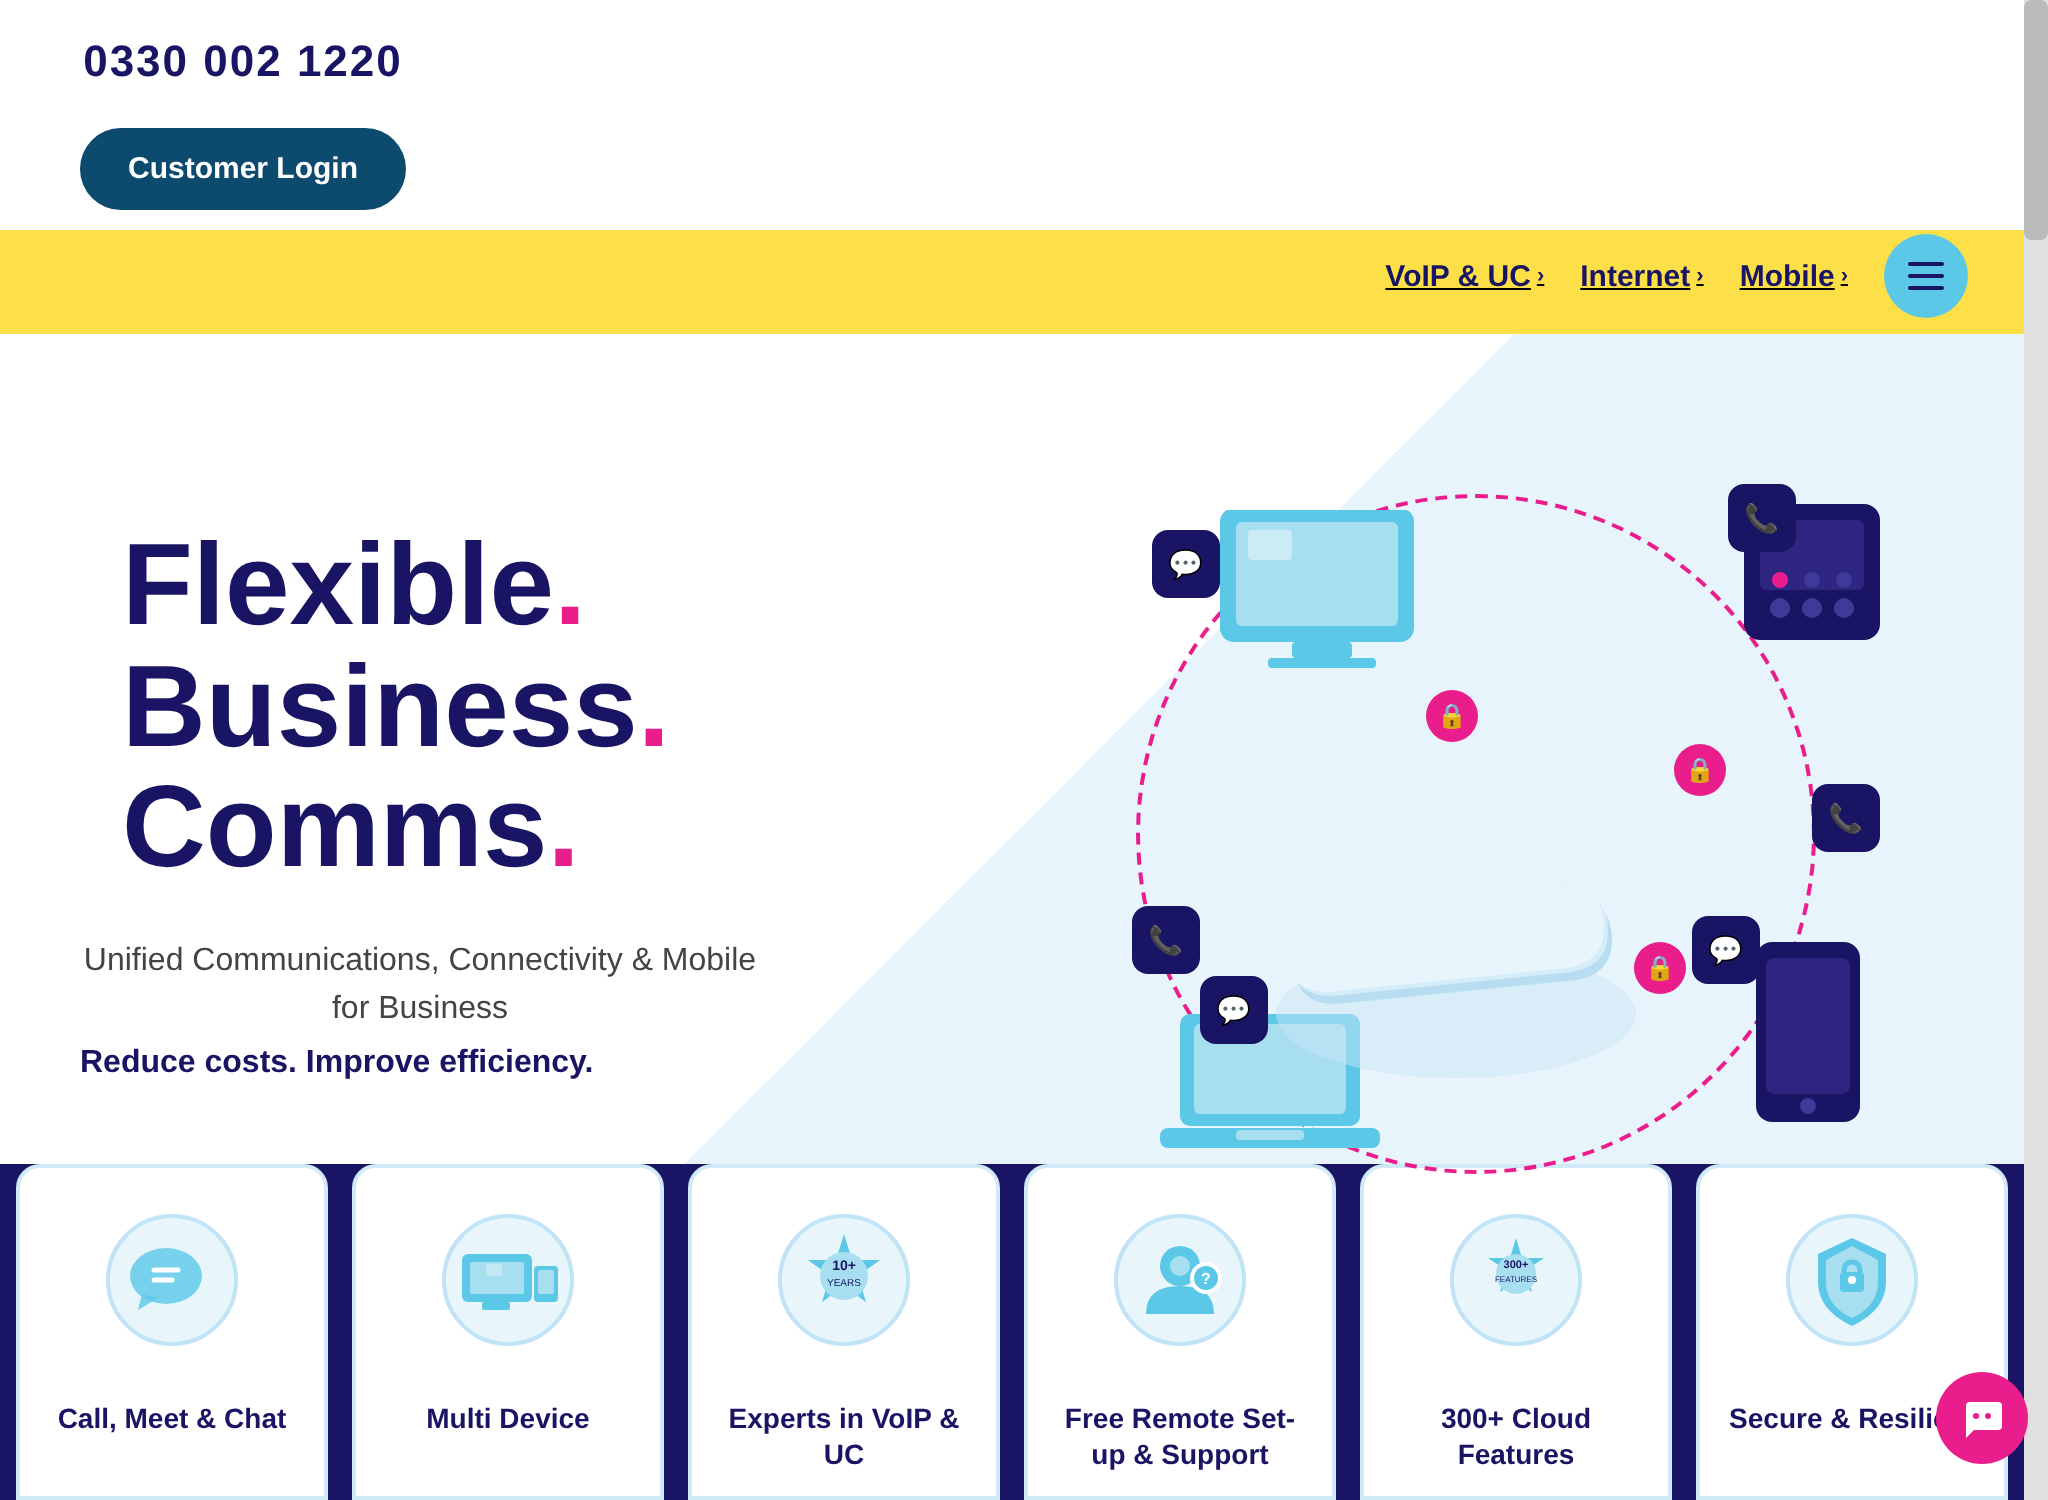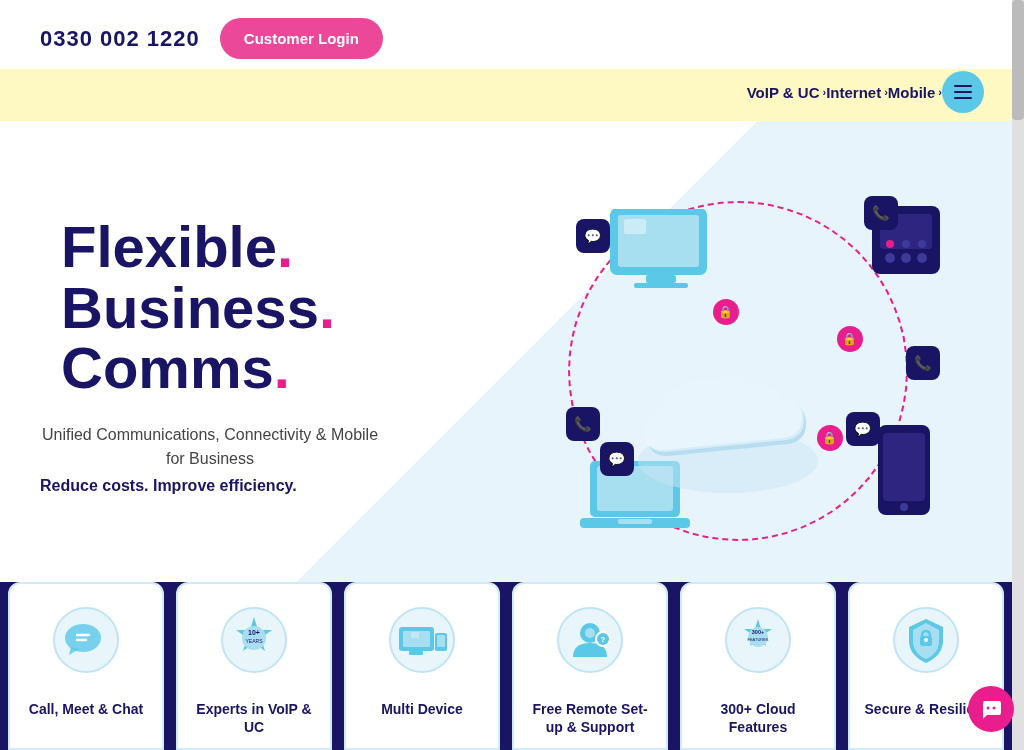--- a/index.html
+++ b/index.html
@@ -32,21 +32,21 @@
       cursor: pointer;
       display: flex;
       align-items: center;
       gap: 3px;
     }
     .nav-item .chevron {
       font-size: 11px;
       color: #1a1464;
     }
     .customer-login-btn {
-      background: #ec4899;
+      background: #0c4a6e;
       color: #fff;
       border: none;
       border-radius: 30px;
       padding: 12px 24px;
       font-size: 15px;
       font-weight: 700;
       cursor: pointer;
       white-space: nowrap;
     }
     .menu-btn {
@@ -233,27 +233,27 @@
       background: #bbb;
       border-radius: 4px;
       position: absolute;
       top: 0;
     }
   </style>
 </head>
 <body>
 
 <div class="header">
-  <div style="display:flex; align-items:center; gap:20px;">
+  <div style="display:flex; align-items:center; gap:20px;flex-direction:column;">
     <div class="phone-number">0330 002 1220</div>
     <button class="customer-login-btn">Customer Login</button>
   </div>
 </div>
 
-<div style="display:flex; justify-content:flex-end; padding: 2px 40px 8px 40px; align-items:center; background:#fef9c3;">
+<div style="display:flex; justify-content:flex-end; padding: 2px 40px 8px 40px; align-items:center; gap:18px; background:#fde047;text-decoration:underline;">
   <div class="nav-item">
     <span>VoIP &amp; UC</span>
     <span class="chevron">›</span>
   </div>
   <div class="nav-item">
     <span>Internet</span>
     <span class="chevron">›</span>
   </div>
   <div class="nav-item">
     <span>Mobile</span>
@@ -351,48 +351,48 @@
         <line x1="26" y1="35" x2="35" y2="35" stroke="white" stroke-width="2.5" stroke-linecap="round"></line>
       </svg>
     </div>
     <div class="card-title">Call, Meet &amp; Chat</div>
   </div>
 
   <div class="card">
     <div class="card-icon-wrap">
       <svg width="70" height="70" viewBox="0 0 70 70">
         <circle cx="35" cy="35" r="32" fill="#e8f6fb" stroke="#c0e4f5" stroke-width="2"></circle>
-        <polygon points="35,12 39,25 53,25 42,33 46,46 35,38 24,46 28,33 17,25 31,25" fill="#5bc8e8"></polygon>
-        <circle cx="35" cy="33" r="12" fill="#a8dff0"></circle>
-        <text x="35" y="30" text-anchor="middle" fill="#1a1464" font-size="7" font-weight="bold">10+</text>
-        <text x="35" y="38" text-anchor="middle" fill="#1a1464" font-size="5">YEARS</text>
-      </svg>
-    </div>
-    <div class="card-title">Experts in VoIP &amp; UC</div>
-  </div>
-
-  <div class="card">
-    <div class="card-icon-wrap">
-      <svg width="70" height="70" viewBox="0 0 70 70">
-        <circle cx="35" cy="35" r="32" fill="#e8f6fb" stroke="#c0e4f5" stroke-width="2"></circle>
         <rect x="12" y="22" width="35" height="24" rx="3" fill="#5bc8e8"></rect>
         <rect x="16" y="26" width="27" height="16" rx="1" fill="#a8dff0"></rect>
         <rect x="48" y="28" width="12" height="18" rx="2" fill="#5bc8e8"></rect>
         <rect x="50" y="30" width="8" height="12" rx="1" fill="#a8dff0"></rect>
         <rect x="22" y="46" width="14" height="4" rx="1" fill="#5bc8e8"></rect>
         <rect x="24" y="27" width="8" height="6" rx="1" fill="rgba(255,255,255,0.3)"></rect>
       </svg>
     </div>
     <div class="card-title">Multi Device</div>
   </div>
 
   <div class="card">
     <div class="card-icon-wrap">
       <svg width="70" height="70" viewBox="0 0 70 70">
         <circle cx="35" cy="35" r="32" fill="#e8f6fb" stroke="#c0e4f5" stroke-width="2"></circle>
+        <polygon points="35,12 39,25 53,25 42,33 46,46 35,38 24,46 28,33 17,25 31,25" fill="#5bc8e8"></polygon>
+        <circle cx="35" cy="33" r="12" fill="#a8dff0"></circle>
+        <text x="35" y="30" text-anchor="middle" fill="#1a1464" font-size="7" font-weight="bold">10+</text>
+        <text x="35" y="38" text-anchor="middle" fill="#1a1464" font-size="5">YEARS</text>
+      </svg>
+    </div>
+    <div class="card-title">Experts in VoIP &amp; UC</div>
+  </div>
+
+  <div class="card">
+    <div class="card-icon-wrap">
+      <svg width="70" height="70" viewBox="0 0 70 70">
+        <circle cx="35" cy="35" r="32" fill="#e8f6fb" stroke="#c0e4f5" stroke-width="2"></circle>
         <circle cx="35" cy="28" r="10" fill="#5bc8e8"></circle>
         <circle cx="35" cy="28" r="5" fill="#a8dff0"></circle>
         <path d="M18 52 Q18 38 35 38 Q52 38 52 52" fill="#5bc8e8"></path>
         <circle cx="48" cy="34" r="7" fill="#5bc8e8" stroke="white" stroke-width="2"></circle>
         <text x="48" y="37" text-anchor="middle" fill="white" font-size="8" font-weight="bold">?</text>
       </svg>
     </div>
     <div class="card-title">Free Remote Set-up &amp; Support</div>
   </div>
 

